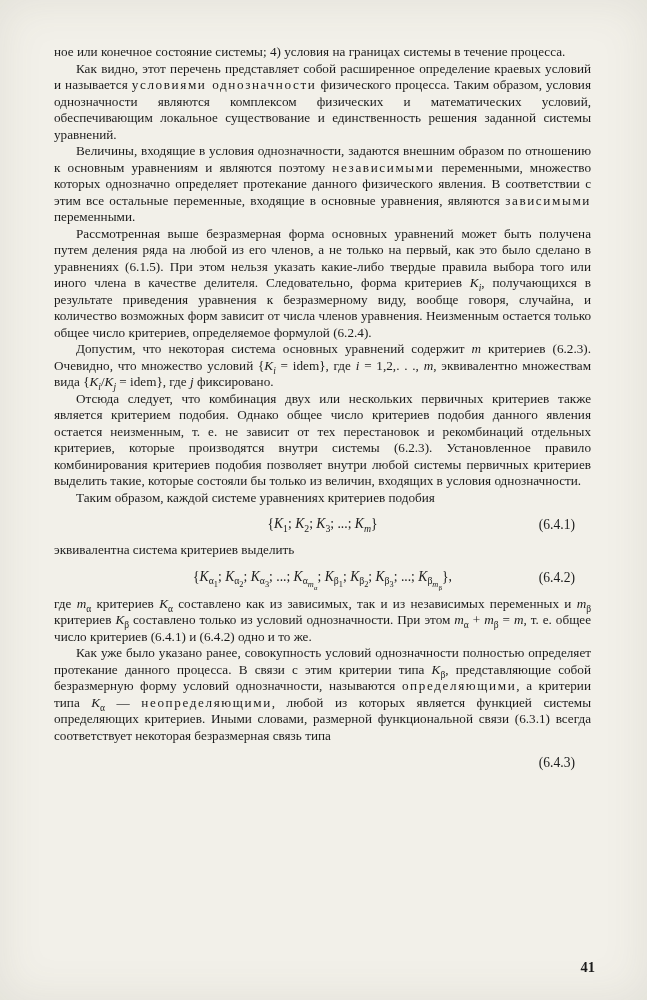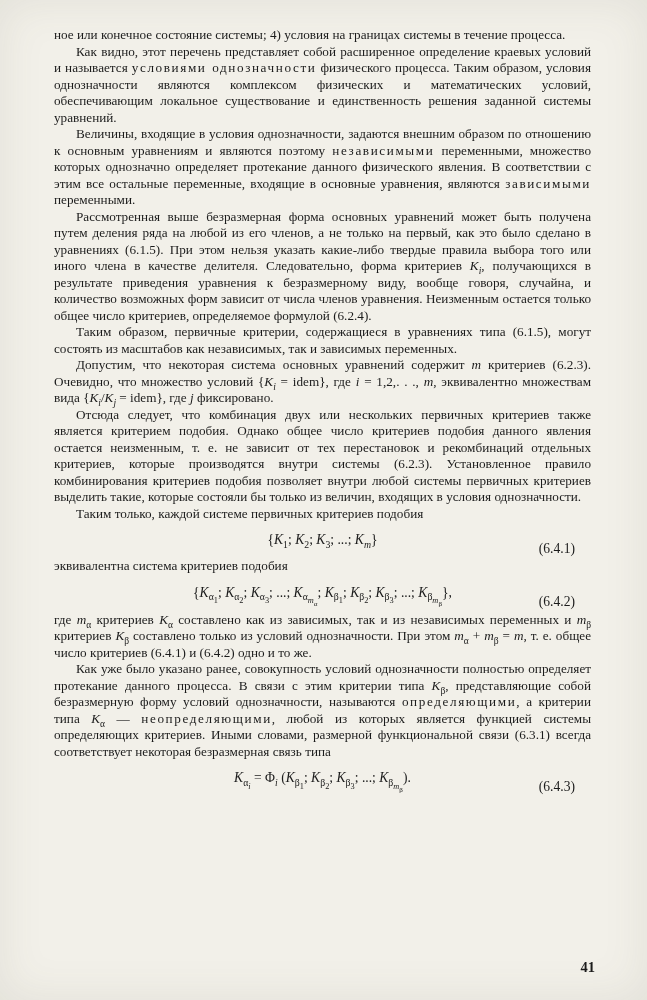--- a/index.html
+++ b/index.html
@@ -7,21 +7,21 @@
   body {
     background: #d8d6cf;
     font-family: "Liberation Serif", "DejaVu Serif", serif;
   }
   .page {
     position: relative;
     width: 647px;
     height: 1000px;
     background: #f2f0e9;
     color: #1b1b1b;
-    padding: 27px 56px 0 54px;
+    padding: 44px 56px 0 54px;
     overflow: hidden;
     box-shadow: inset 0 0 45px rgba(90,85,70,0.10);
   }
   .para {
     font-size: 13.2px;
     line-height: 16.5px;
     text-align: justify;
   }
   .ind { text-indent: 22px; }
   .heading {
@@ -41,61 +41,59 @@
     position: relative;
     font-size: 13.6px;
     line-height: 20px;
     margin: 8px 16px;
     text-align: center;
   }
   .eq-body { display: inline-block; }
   .eq-num {
     position: absolute;
     right: 0;
-    top: 9px;
+    top: 1px;
   }
   .page-num {
     position: absolute;
     right: 52px;
     bottom: 24px;
     font-weight: bold;
     font-size: 14.5px;
   }
 </style>
 </head>
 <body>
 
 <div class="page">
 
   <p class="para">ное или конечное состояние системы; 4) условия на границах системы в течение процесса.</p>
   <p class="para ind">Как видно, этот перечень представляет собой расширенное определение краевых условий и называется <span class="sp">условиями однозначности</span> физического процесса. Таким образом, условия однозначности являются комплексом физических и математических условий, обеспечивающим локальное существование и единственность решения заданной системы уравнений.</p>
   <p class="para ind">Величины, входящие в условия однозначности, задаются внешним образом по отношению к основным уравнениям и являются поэтому <span class="sp">независимыми</span> переменными, множество которых однозначно определяет протекание данного физического явления. В соответствии с этим все остальные переменные, входящие в основные уравнения, являются <span class="sp">зависимыми</span> переменными.</p>
 
 
   <p class="para ind">Рассмотренная выше безразмерная форма основных уравнений может быть получена путем деления ряда на любой из его членов, а не только на первый, как это было сделано в уравнениях (6.1.5). При этом нельзя указать какие-либо твердые правила выбора того или иного члена в качестве делителя. Следовательно, форма критериев <i>K<sub>i</sub></i>, получающихся в результате приведения уравнения к безразмерному виду, вообще говоря, случайна, и количество возможных форм зависит от числа членов уравнения. Неизменным остается только общее число критериев, определяемое формулой (6.2.4).</p>
-  <p class="para ind">Таким образом, первичные критерии, содержащиеся в уравнениях типа (6.1.5), могут состоять из масштабов как независимых, так и зависимых переменных.</p>
   <p class="para ind">Допустим, что некоторая система основных уравнений содержит <i>m</i> критериев (6.2.3). Очевидно, что множество условий {<i>K<sub>i</sub></i> = idem}, где <i>i</i> = 1,2,. . ., <i>m</i>, эквивалентно множествам вида {<i>K<sub>i</sub></i>/<i>K<sub>j</sub></i> = idem}, где <i>j</i> фиксировано.</p>
   <p class="para ind">Отсюда следует, что комбинация двух или нескольких первичных критериев также является критерием подобия. Однако общее число критериев подобия данного явления остается неизменным, т. е. не зависит от тех перестановок и рекомбинаций отдельных критериев, которые производятся внутри системы (6.2.3). Установленное правило комбинирования критериев подобия позволяет внутри любой системы первичных критериев выделить такие, которые состояли бы только из величин, входящих в условия однозначности.</p>
-  <p class="para ind">Таким только, каждой системе первичных критериев подобия</p>
+  <p class="para ind">Таким образом, каждой системе уравнениях критериев подобия</p>
 
   <div class="eq">
     <span class="eq-body">{<i>K</i><sub>1</sub>; <i>K</i><sub>2</sub>; <i>K</i><sub>3</sub>; ...; <i>K</i><sub><i>m</i></sub>}</span>
     <span class="eq-num">(6.4.1)</span>
   </div>
 
-  <p class="para">эквивалентна система критериев подобия</p>
+  <p class="para">эквивалентна система критериев выделить</p>
 
   <div class="eq">
     <span class="eq-body">{<i>K</i><sub>α<sub>1</sub></sub>; <i>K</i><sub>α<sub>2</sub></sub>; <i>K</i><sub>α<sub>3</sub></sub>; ...; <i>K</i><sub>α<sub><i>m</i><sub>α</sub></sub></sub>; <i>K</i><sub>β<sub>1</sub></sub>; <i>K</i><sub>β<sub>2</sub></sub>; <i>K</i><sub>β<sub>3</sub></sub>; ...; <i>K</i><sub>β<sub><i>m</i><sub>β</sub></sub></sub>},</span>
     <span class="eq-num">(6.4.2)</span>
   </div>
 
   <p class="para">где <i>m</i><sub>α</sub> критериев <i>K</i><sub>α</sub> составлено как из зависимых, так и из независимых переменных и <i>m</i><sub>β</sub> критериев <i>K</i><sub>β</sub> составлено только из условий однозначности. При этом <i>m</i><sub>α</sub> + <i>m</i><sub>β</sub> = <i>m</i>, т. е. общее число критериев (6.4.1) и (6.4.2) одно и то же.</p>
   <p class="para ind">Как уже было указано ранее, совокупность условий однозначности полностью определяет протекание данного процесса. В связи с этим критерии типа <i>K</i><sub>β</sub>, представляющие собой безразмерную форму условий однозначности, называются <span class="sp">определяющими</span>, а критерии типа <i>K</i><sub>α</sub> — <span class="sp">неопределяющими</span>, любой из которых является функцией системы определяющих критериев. Иными словами, размерной функциональной связи (6.3.1) всегда соответствует некоторая безразмерная связь типа</p>
 
   <div class="eq">
-    <span class="eq-body"><i>K</i><sub>α<sub><i>i</i></sub></sub> = Φ<sub><i>i</i></sub> (<i>K</i><sub>β<sub>1</sub></sub>; <i>K</i><sub>β<sub>2</sub></sub>; <i>K</i><sub>β<sub>3</sub></sub>; ...; <i>K</i><sub>β<sub><i>m</i><sub>β</sub></sub></sub>).</span>
     <span class="eq-num">(6.4.3)</span>
   </div>
 
   <div class="page-num">41</div>
 
 </div>
 
 </body></html>

